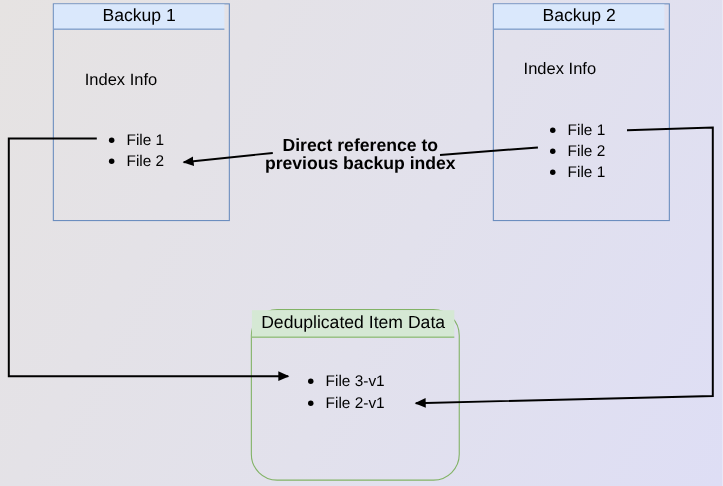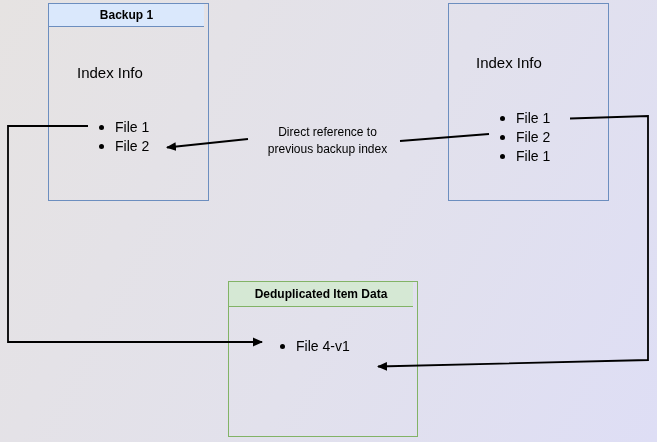--- a/index.html
+++ b/index.html
@@ -7,69 +7,73 @@
     width:657px;height:442px;position:relative;overflow:hidden;
     background:linear-gradient(118deg,#e6e3e2 0%,#e2e1ec 55%,#dedef5 100%);
     font-family:"Liberation Sans",sans-serif;color:#000;
   }
   .box{position:absolute;border:1.5px solid;box-sizing:border-box;background:transparent;}
   .box.blue{border-color:#6c8ebf;}
   .box.green{border-color:#82b366;}
   .box-header{
     position:absolute;left:0;right:4px;top:0;box-sizing:border-box;
     display:flex;align-items:center;justify-content:center;
-    font-weight:bold;font-size:12px;
+    font-weight:normal;font-size:16px;
   }
   .blue .box-header{background:#dae8fc;border-bottom:1.5px solid #6c8ebf;height:23px;}
   .green .box-header{background:#d5e8d4;border-bottom:1.5px solid #82b366;height:25px;}
   .section-label{position:absolute;font-size:15px;white-space:nowrap;}
   ul.filelist{position:absolute;margin:0;padding:0;list-style:none;}
   ul.filelist li{
     position:relative;padding-left:16px;font-size:14px;line-height:19px;white-space:nowrap;
   }
   ul.filelist li::before{
     content:'';position:absolute;left:0;top:7px;width:5px;height:5px;border-radius:50%;background:#000;
   }
   .dedup ul.filelist li{line-height:20px;}
   .dedup ul.filelist li::before{top:7.5px;}
   .annotation{
     position:absolute;left:240px;top:124px;width:175px;
-    text-align:center;font-size:12px;line-height:17px;
+    text-align:center;font-size:16px;line-height:17px;font-weight:bold;
   }
   svg.connectors{position:absolute;left:0;top:0;pointer-events:none;}
 </style>
 </head>
 <body>
 
 <div class="box blue" style="left:48px;top:3px;width:161px;height:198px;">
   <div class="box-header">
     <span>Backup 1</span>
   </div>
   <div class="section-label" style="left:28px;top:60px;">Index Info</div>
   <ul class="filelist" style="left:50px;top:114px;">
     <li>File 1</li>
     <li>File 2</li>
   </ul>
 </div>
 
 <div class="box blue" style="left:448px;top:3px;width:161px;height:198px;">
+  <div class="box-header">
+    <span>Backup 2</span>
+  </div>
   <div class="section-label" style="left:27px;top:50px;">Index Info</div>
   <ul class="filelist" style="left:51px;top:105px;">
     <li>File 1</li>
     <li>File 2</li>
     <li>File 1</li>
   </ul>
 </div>
 
-<div class="box green dedup" style="left:228px;top:281px;width:190px;height:156px;">
+<div class="box green dedup" style="left:228px;top:281px;width:190px;height:156px;border-radius:24px;">
   <div class="box-header">
     <span>Deduplicated Item Data</span>
   </div>
   <ul class="filelist" style="left:51px;top:54px;">
-    <li>File 4-v1</li>
+    <li>File 3-v1</li>
+    <li>File 2-v1</li>
   </ul>
 </div>
 
 <div class="annotation">
   <div>Direct reference to</div>
   <div>previous backup index</div>
 </div>
 
 <svg class="connectors" width="657" height="442" viewBox="0 0 657 442">
   <defs>

